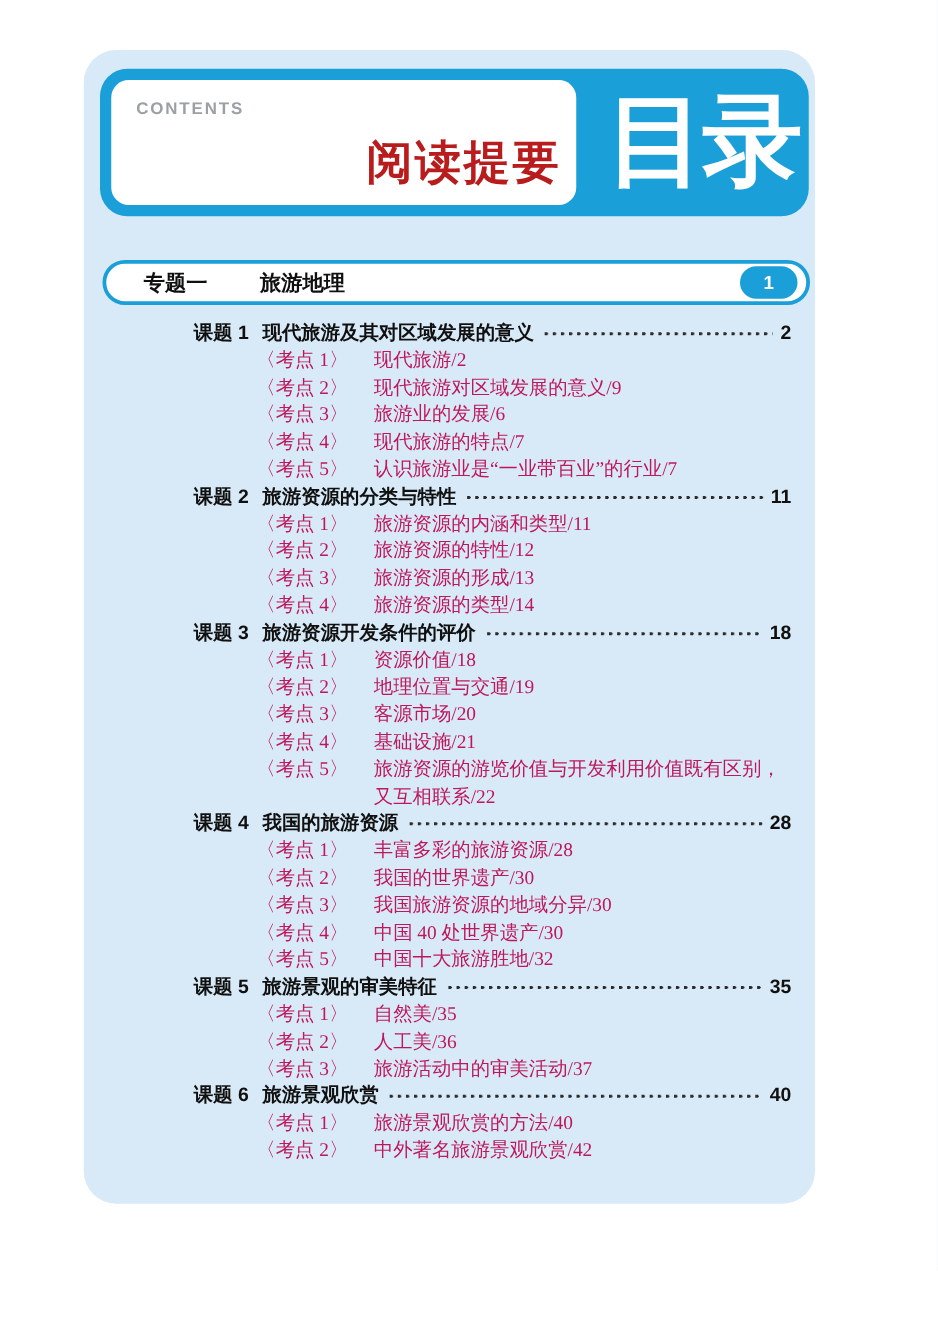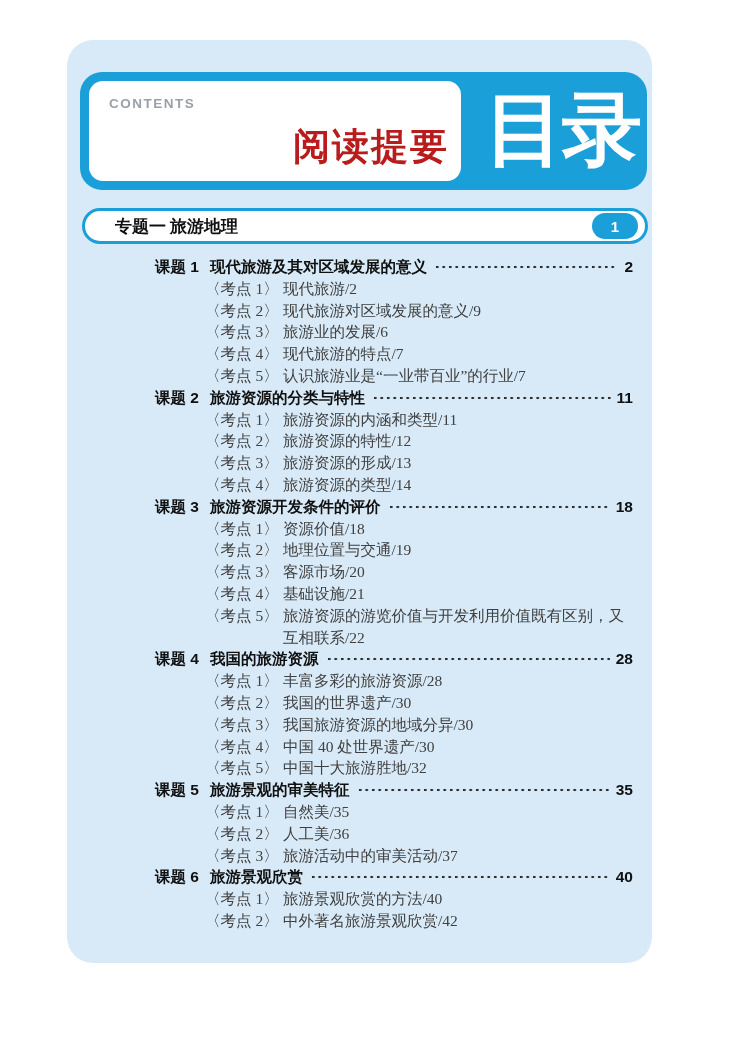--- a/index.html
+++ b/index.html
@@ -18,21 +18,20 @@
     background: #d8eaf7;
     border-radius: 26px;
   }
 
   
   .header {
     position: absolute; left: 13px; top: 15px;
     width: 567px; height: 118px;
     background: #1a9fd9;
     border-radius: 22px;
-    margin-top: 17px;
   }
   .header-white {
     position: absolute; left: 9px; top: 9px;
     width: 372px; height: 100px;
     background: #ffffff;
     border-radius: 14px;
   }
   .contents-label {
     position: absolute; left: 20px; top: 15px;
     font-size: 13.5px; font-weight: bold;
@@ -54,22 +53,22 @@
   .section-bar {
     position: absolute; left: 15px; top: 168px;
     width: 566px; height: 36px; box-sizing: border-box;
     background: #ffffff;
     border: 3px solid #1a9fd9;
     border-radius: 19px;
     display: flex; align-items: center;
     padding: 0 7px 0 30px;
   }
   .sec-label, .sec-title { font-size: 17px; font-weight: bold; color: #101010; white-space: nowrap; }
-  .sec-label { margin-right: 4px; }
-  .sec-title { flex: 1; }
+  .sec-label { margin-right: 14px; }
+  .sec-title { flex: 1; margin-left: 28px; }
   .sec-badge {
     width: 46px; height: 26px; border-radius: 13px;
     background: #1a9fd9; color: #ffffff;
     font-size: 15px; font-weight: bold;
     display: flex; align-items: center; justify-content: center;
   }
 
   
   .toc {
     position: absolute; left: 88px; top: 216px;
@@ -89,21 +88,22 @@
     background-repeat: repeat-x;
     background-position: left center;
     min-width: 20px;
   }
   .lesson-page { flex: none; font-weight: bold; white-space: nowrap; }
   .point {
     display: flex;
     padding-left: 50px;
     line-height: 21.8px; font-size: 15.5px;
     font-family: "Liberation Serif", serif;
-    color: #404040;
+    color: #be185d;
+    gap: 16px;
   }
   .point-label { flex: none; width: 78px; white-space: nowrap; }
   .point-text { flex: 1; }
 </style>
 </head>
 <body>
 
 <div class="page">
   <div class="card">
 

